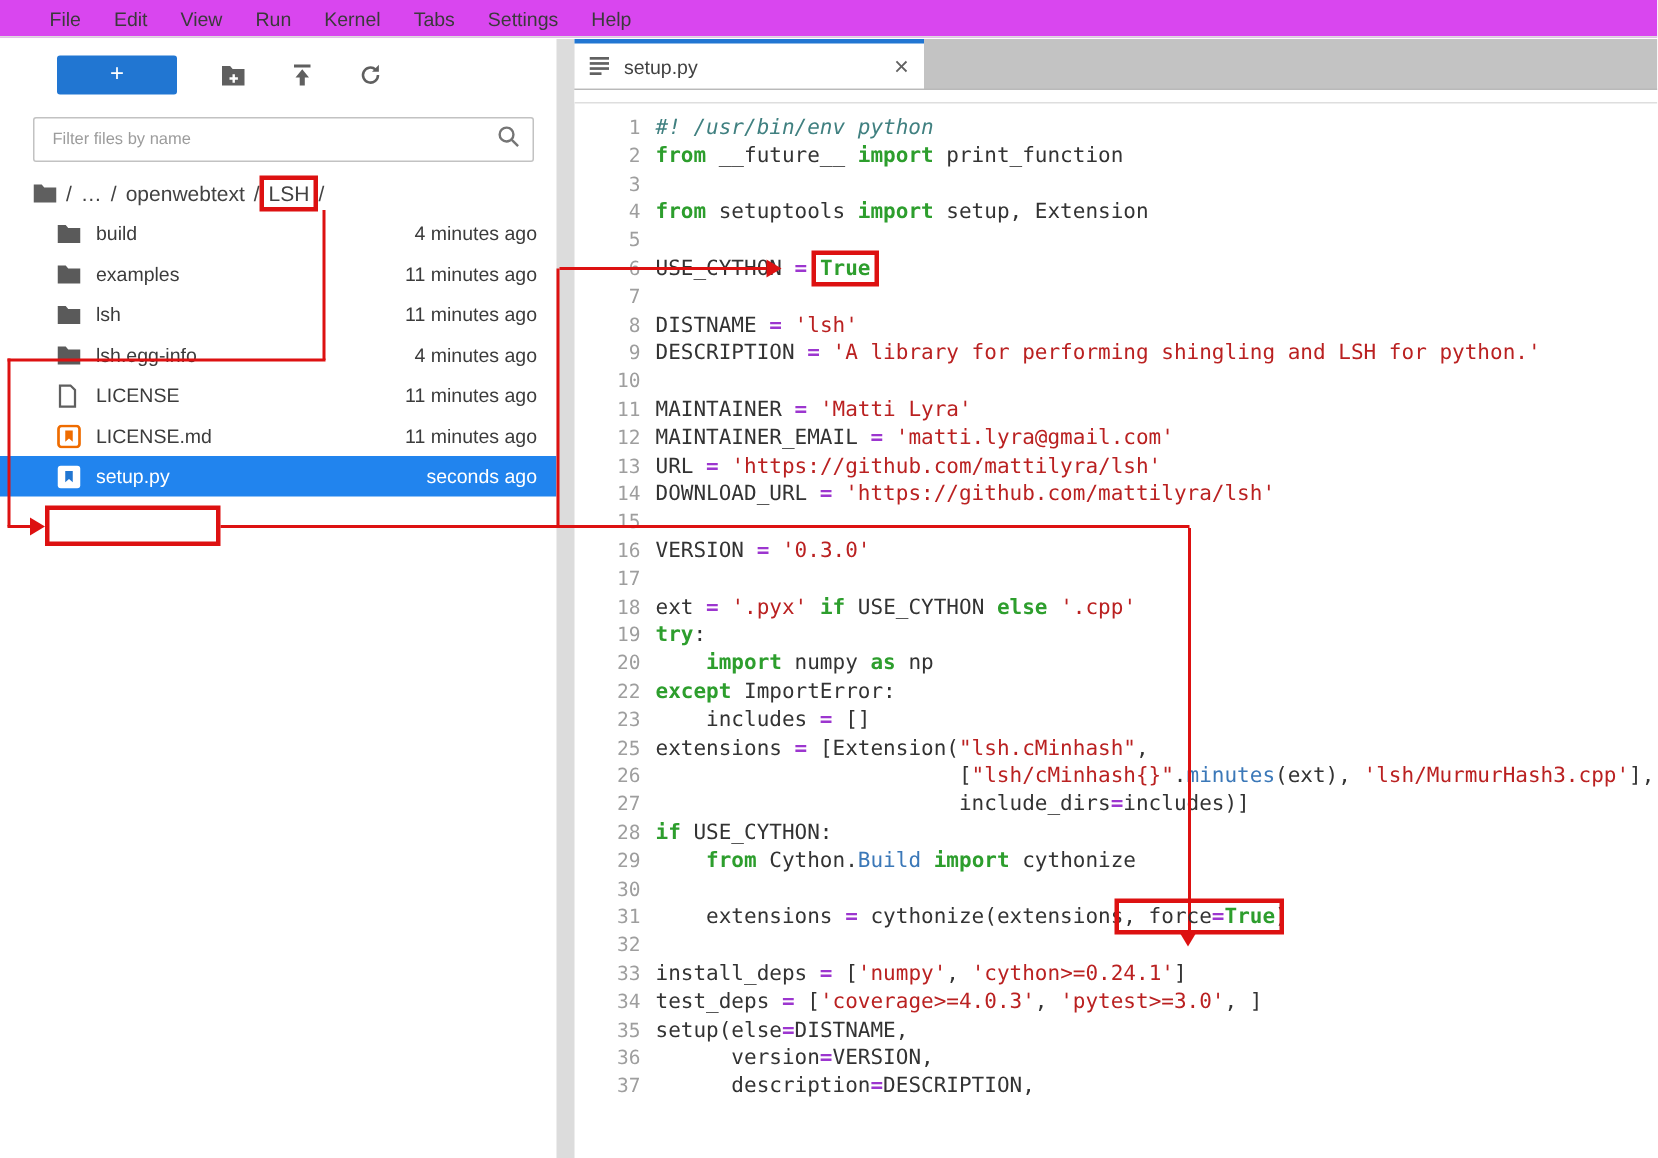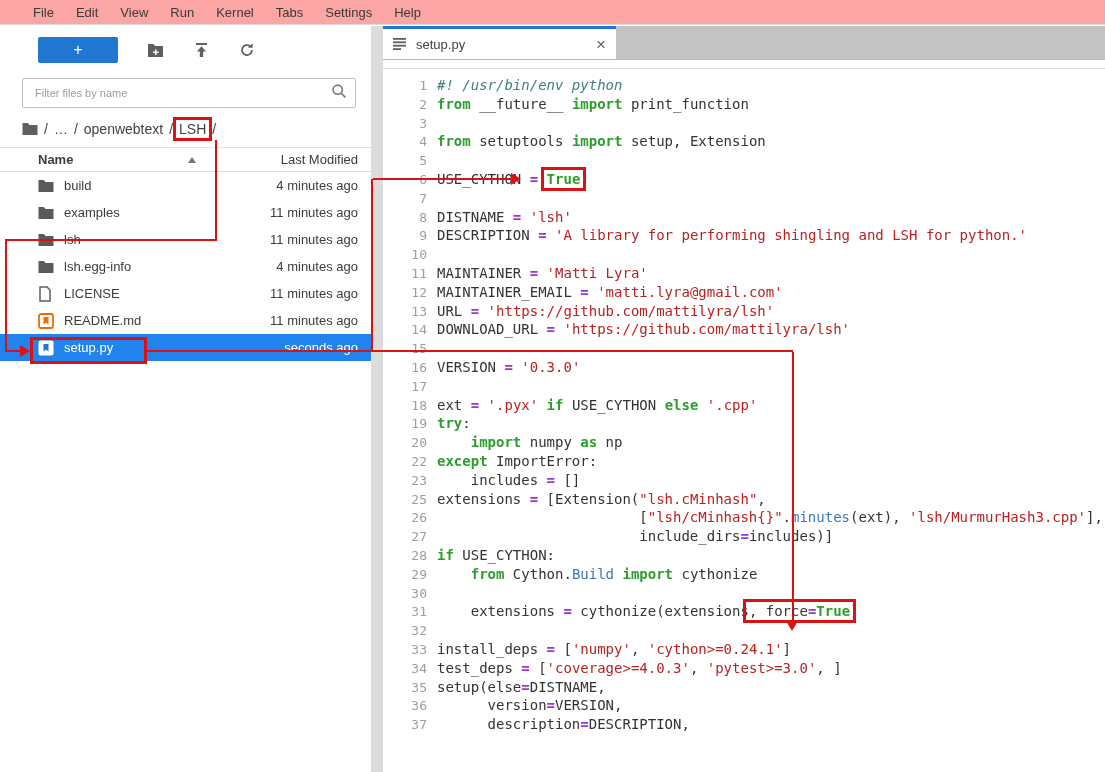--- a/index.html
+++ b/index.html
@@ -2,21 +2,21 @@
 <html style="--accent: #2176d2; --selection: #2184ee; --red: #dd1111; --kw: #2d9e2d; --str: #ba2121; --op: #9c36cf; --com: #408080; --prop: #3b78b8; --plain: #333333; --lnum: #9e9e9e; --tabgray: #c3c3c3;"><head>
 <meta charset="utf-8">
 <style>
   html,body{margin:0;padding:0;background:#fff;}
   #app{position:relative;width:1105px;height:772px;overflow:hidden;
        font-family:"Liberation Sans",sans-serif;background:#fff;}
 
   
   .menubar{position:absolute;left:0;top:0;width:1105px;height:25px;
            display:flex;align-items:center;padding-left:22px;box-sizing:border-box;
-           background:#fca5a5;border-bottom:1px solid #dcdcdc;}
+           background:#d946ef;border-bottom:1px solid #dcdcdc;}
   .menu-item{font-size:13px;color:#3a3a3a;padding:0 11px;cursor:default;}
 
   
   .sidebar{position:absolute;left:0;top:26px;width:371px;height:746px;background:#fff;}
   .fb-toolbar{display:flex;align-items:center;padding:11px 0 0 38px;height:26px;gap:28px;}
   .new-btn{width:80px;height:26px;background:var(--accent,#2176d2);border-radius:2px;
            color:#fff;font-size:16px;display:flex;align-items:center;justify-content:center;}
   .tb-icon{width:18px;height:18px;display:flex;align-items:center;justify-content:center;}
   .filter-wrap{margin:15px 15px 0 22px;height:28px;border:1px solid #c2c2c2;border-radius:2px;
            display:flex;align-items:center;padding:0 8px 0 10px;}
@@ -144,25 +144,20 @@
       </span>
     <span class="bc-seg">/</span>
         <span class="bc-seg">…</span>
         <span class="bc-seg">/</span>
         <span class="bc-seg">openwebtext</span>
         <span class="bc-seg">/</span>
         <span class="bc-seg redbox">LSH</span>
         <span class="bc-seg">/</span>
       </div>
 
-    <div class="listhead">
-      <span class="hname">Name</span>
-      <span class="sortarrow"></span>
-      <span class="hmod">Last Modified</span>
-    </div>
 
     <div id="filelist">
         <div class="row">
           <span class="ficon">
             <svg width="16" height="14" viewBox="0 0 16 14">
               <path fill="#5a5a5a" d="M.5 1h5.3l1.7 2h8v10H.5z"></path>
             </svg>
           </span>
           <span class="fname">build</span>
           <span class="fmod">4 minutes ago</span>
@@ -203,21 +198,21 @@
           <span class="fname">LICENSE</span>
           <span class="fmod">11 minutes ago</span>
         </div>
         <div class="row">
           <span class="ficon">
             <svg width="16" height="16" viewBox="0 0 16 16">
               <rect x="1" y="1" width="14" height="14" rx="2" fill="none" stroke="#ef6c00" stroke-width="1.8"></rect>
               <path fill="#ef6c00" d="M5.5 4h5v7.5L8 9.4l-2.5 2.1z"></path>
             </svg>
           </span>
-          <span class="fname">README.md</span>
+          <span class="fname">LICENSE.md</span>
           <span class="fmod">11 minutes ago</span>
         </div>
         <div class="row sel">
           <span class="ficon">
             <svg width="16" height="16" viewBox="0 0 16 16">
               <rect x="0.5" y="0.5" width="15" height="15" rx="2" fill="#fff"></rect>
               <path fill="#2176d2" d="M5.5 4h5v7.5L8 9.4l-2.5 2.1z"></path>
             </svg>
           </span>
           <span class="fname">setup.py</span>

